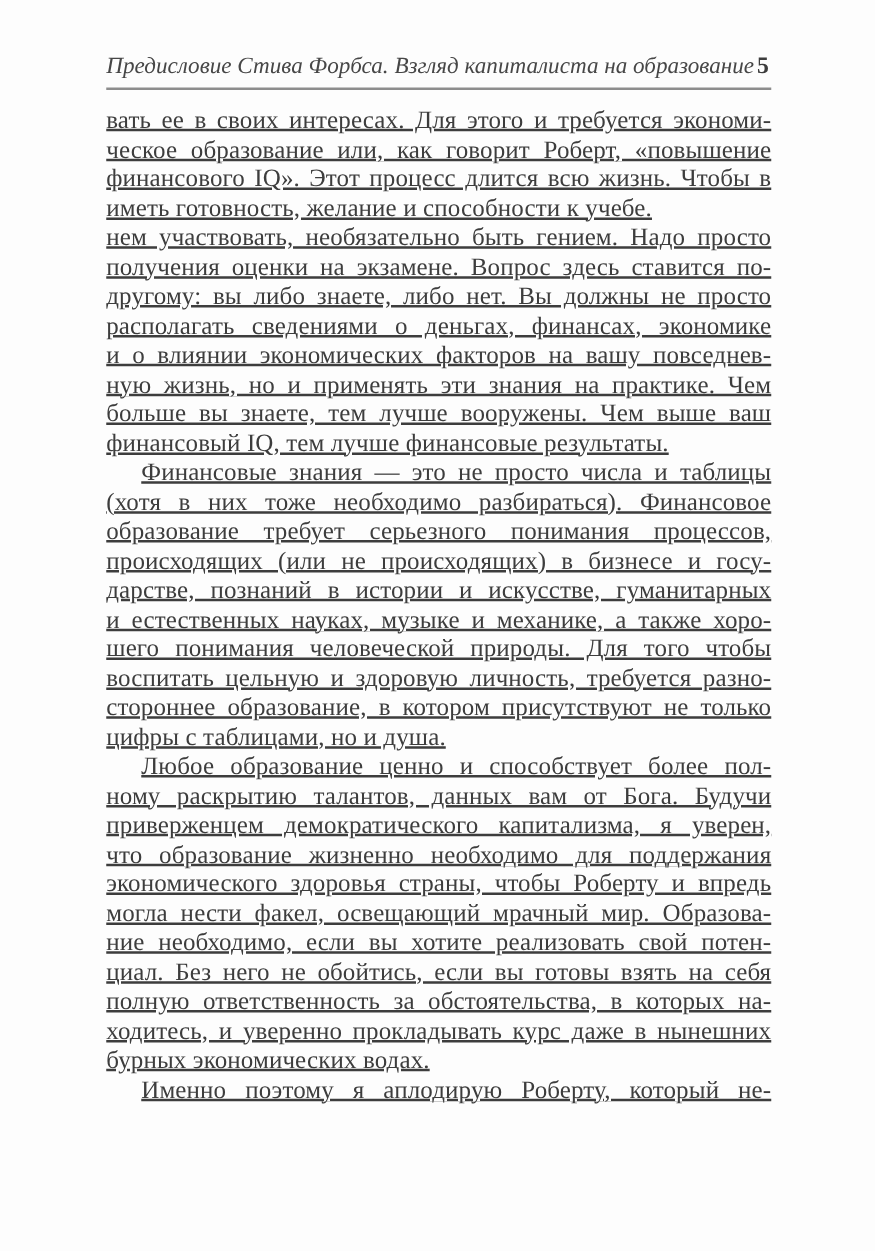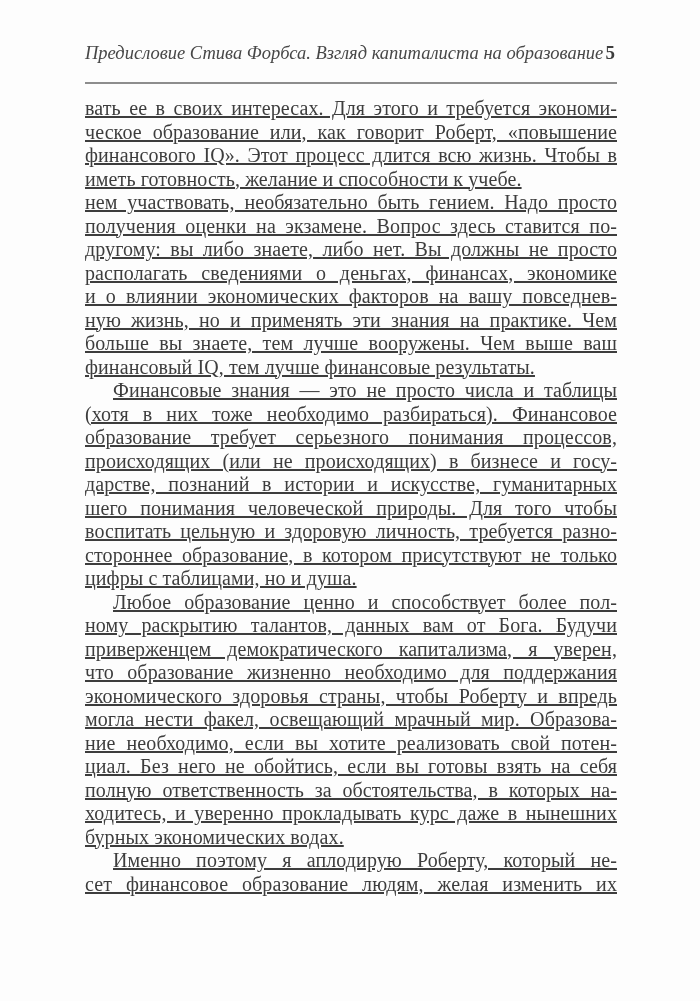--- a/index.html
+++ b/index.html
@@ -24,21 +24,21 @@
   }
   .running-header {
     display: flex;
     justify-content: space-between;
     align-items: baseline;
     font-style: italic;
     font-size: 18.5px;
     line-height: 22px;
     color: #474747;
     border-bottom: 2px solid #8d8d8d;
-    padding-bottom: 18px;
+    padding-bottom: 6px;
   }
   .running-header .pagenum {
     font-style: normal;
     font-weight: 700;
     font-size: 19px;
     color: #3d3d3d;
     padding-right: 2px;
   }
   .body-text {
     margin-top: 13px;
@@ -87,37 +87,37 @@
           <div class="line indent">ную жизнь, но и применять эти знания на практике. Чем</div>
           <div class="line indent">больше вы знаете, тем лучше вооружены. Чем выше ваш</div>
           <div class="line lastline indent">финансовый IQ, тем лучше финансовые результаты.</div>
         </div>
         <div class="para">
           <div class="line firstline indent">Финансовые знания — это не просто числа и таблицы</div>
           <div class="line indent">(хотя в них тоже необходимо разбираться). Финансовое</div>
           <div class="line indent">образование требует серьезного понимания процессов,</div>
           <div class="line indent">происходящих (или не происходящих) в бизнесе и госу-</div>
           <div class="line indent">дарстве, познаний в истории и искусстве, гуманитарных</div>
+          <div class="line indent">и естественных науках, музыке и механике, а также хоро-</div>
           <div class="line indent">шего понимания человеческой природы. Для того чтобы</div>
           <div class="line indent">воспитать цельную и здоровую личность, требуется разно-</div>
           <div class="line indent">стороннее образование, в котором присутствуют не только</div>
           <div class="line lastline indent">цифры с таблицами, но и душа.</div>
         </div>
         <div class="para">
           <div class="line firstline indent">Любое образование ценно и способствует более пол-</div>
           <div class="line indent">ному раскрытию талантов, данных вам от Бога. Будучи</div>
           <div class="line indent">приверженцем демократического капитализма, я уверен,</div>
           <div class="line indent">что образование жизненно необходимо для поддержания</div>
           <div class="line indent">экономического здоровья страны, чтобы Роберту и впредь</div>
           <div class="line indent">могла нести факел, освещающий мрачный мир. Образова-</div>
           <div class="line indent">ние необходимо, если вы хотите реализовать свой потен-</div>
           <div class="line indent">циал. Без него не обойтись, если вы готовы взять на себя</div>
           <div class="line indent">полную ответственность за обстоятельства, в которых на-</div>
           <div class="line indent">ходитесь, и уверенно прокладывать курс даже в нынешних</div>
           <div class="line lastline indent">бурных экономических водах.</div>
         </div>
         <div class="para">
           <div class="line firstline indent">Именно поэтому я аплодирую Роберту, который не-</div>
-          <div class="line indent">сет финансовое образование людям, желая изменить их</div>
         </div>
       </div>
   </div>
 </div>
 
 </body></html>

